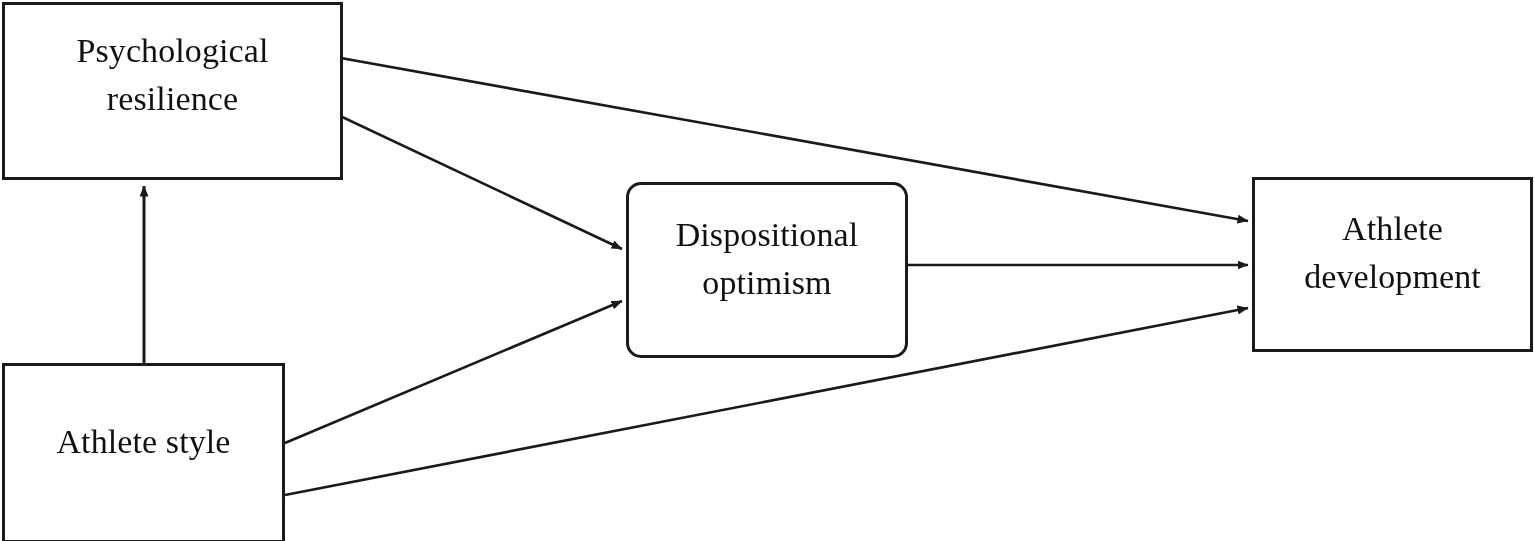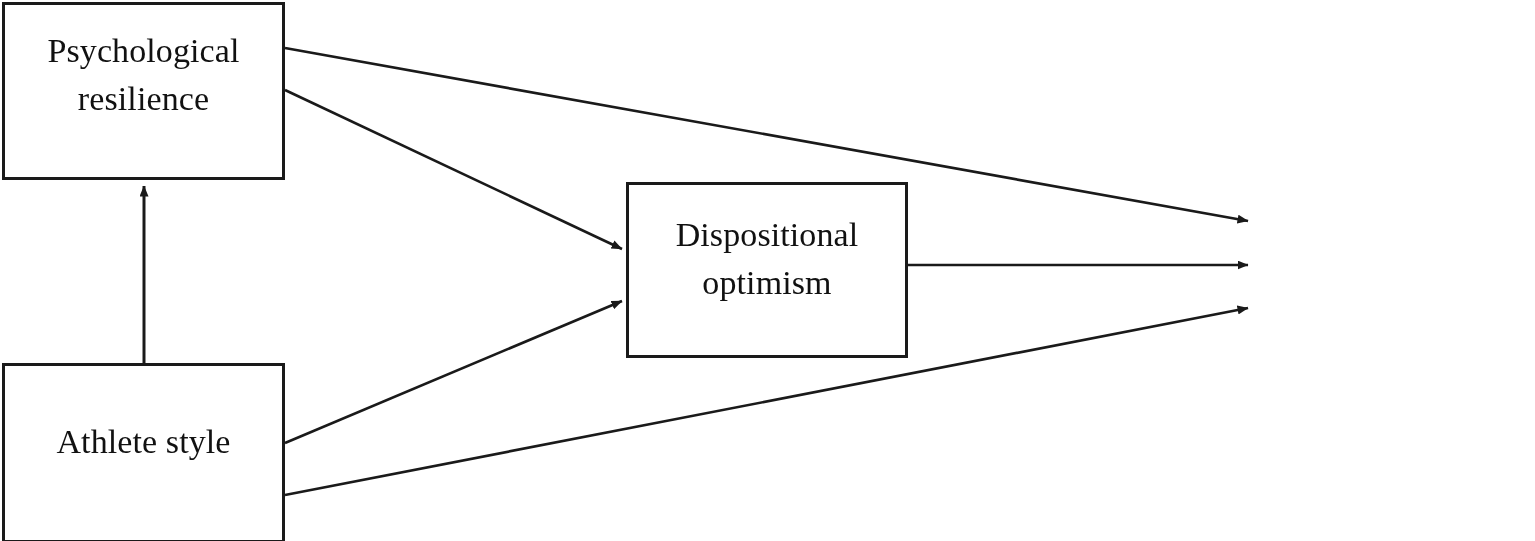--- a/index.html
+++ b/index.html
@@ -40,33 +40,34 @@
     font-family: "Liberation Serif", "DejaVu Serif", serif;
     font-size: 34px;
     line-height: 1.42;
     color: #111111;
     text-align: center;
     white-space: pre-line;
     letter-spacing: 0.1px;
   }
   
   #node-psychological-resilience {
-    left: 2px; top: 2px; width: 283px; height: 178px;
+    left: 2px; top: 2px; width: 341px; height: 178px;
     justify-content: flex-start;
     padding-top: 22px;
   }
   #node-coaching-style {
     left: 2px; top: 363px; width: 283px; height: 180px;
     justify-content: flex-start;
     padding-top: 52px;
   }
   #node-dispositional-optimism {
     left: 626px; top: 182px; width: 282px; height: 176px;
     justify-content: flex-start;
     padding-top: 26px;
+    border-radius: 15px;
   }
   #node-athlete-development {
     left: 1252px; top: 177px; width: 281px; height: 175px;
     justify-content: flex-start;
     padding-top: 25px;
   }
 </style>
 </head>
 <body>
 
@@ -99,14 +100,18 @@
 
   <div class="node-box" id="node-coaching-style">
     <span class="node-label">Athlete style</span>
   </div>
 
   <div class="node-box" id="node-dispositional-optimism">
     <span class="node-label">Dispositional
 optimism</span>
   </div>
 
+  <div class="node-box" id="node-athlete-development">
+    <span class="node-label">Athlete
+development</span>
+  </div>
 
 </div>
 
 </body></html>

